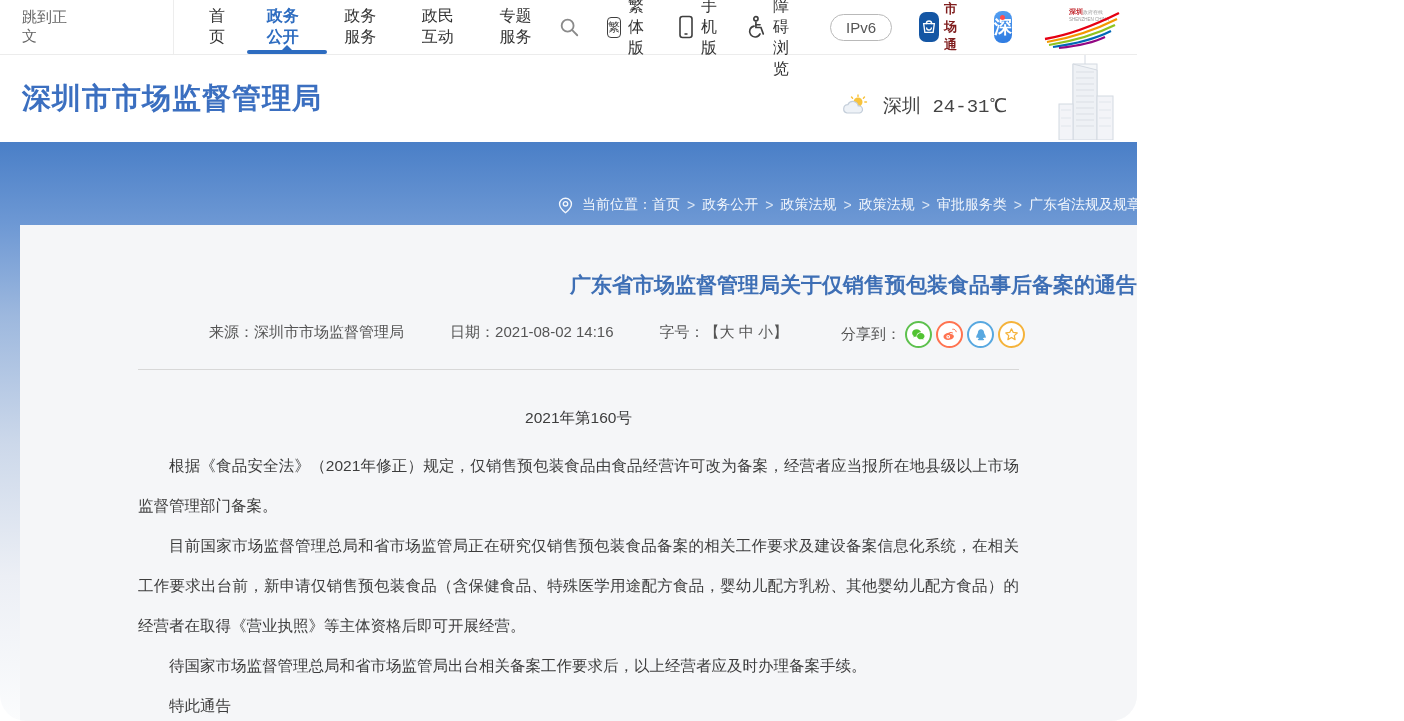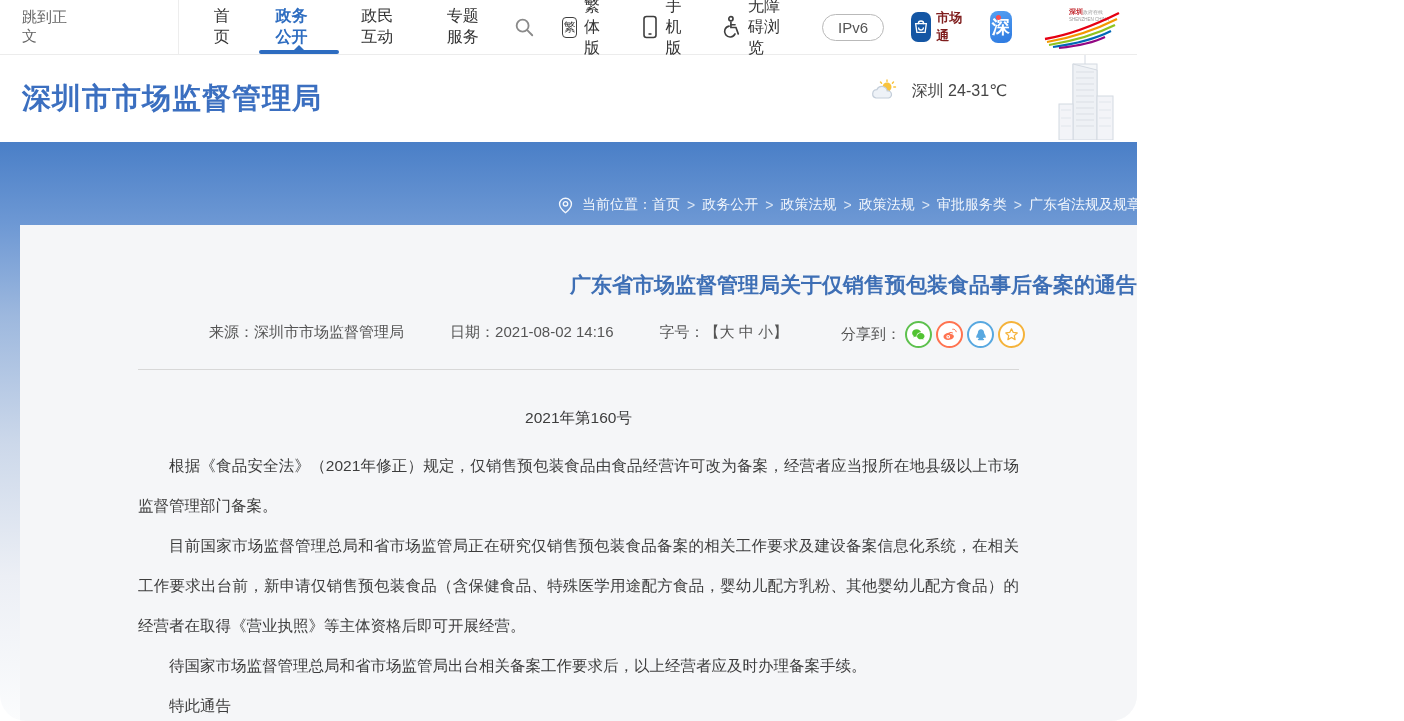--- a/index.html
+++ b/index.html
@@ -31,22 +31,22 @@
               display:flex; align-items:center; justify-content:center; }
   .sct-label { font-size:13px; font-weight:bold; color:#7f1d1d; }
   .isz-icon { position:relative; width:32px; height:32px; border-radius:8px;
               background:linear-gradient(160deg,#55a0f2,#2c79e0); color:#fff; font-weight:bold;
               font-size:18px; display:flex; align-items:center; justify-content:center; cursor:pointer; }
   .isz-dot { position:absolute; top:4px; left:6px; width:5px; height:5px; border-radius:50%; background:#ff4d4d; }
 
   
   .siteheader { position:relative; z-index:4; height:87px; background:#fff; display:flex; align-items:center; padding:0 0 0 22px; }
   .site-title { font-size:29px; font-weight:bold; color:#3b6fc0; letter-spacing:1px; }
-  .weather { position:absolute; right:130px; top:24px; display:flex; align-items:center; gap:12px;
-             font-size:16px; color:#444; }
+  .weather { position:absolute; right:130px; top:38px; display:flex; align-items:center; gap:12px;
+             font-size:19px; color:#444;font-family:Liberation Mono, monospace; }
   .building { position:absolute; right:6px; bottom:-2px; opacity:.85; }
 
   
   .bgwash { position:absolute; left:0; top:142px; width:1404px; height:579px; z-index:0;
             background:linear-gradient(180deg,#4a7fc7 0%, #6d98d4 14%, #9db8de 30%, #ccd8ea 52%, #eceff5 75%, #fbfcfd 100%); }
   .breadcrumb { position:absolute; z-index:2; top:196px; right:-4px; display:flex; align-items:center;
                 white-space:nowrap; font-size:14px; color:#f2f6fc; }
   .breadcrumb .pin { margin-right:8px; display:flex; }
   .crumb { color:#f2f6fc; cursor:pointer; }
   .crumb-sep { margin:0 7px; color:#dbe6f5; }
@@ -85,20 +85,23 @@
     <div class="vsep"></div>
 
     <div class="nav">
       <div class="nav-item">
         <span>首页</span>
       </div>
       <div class="nav-item active">
         <span>政务公开</span>
         <span class="nav-underline"></span>
         <span class="nav-caret"></span>
+      </div>
+      <div class="nav-item">
+        <span>政务服务</span>
       </div>
       <div class="nav-item">
         <span>政民互动</span>
       </div>
       <div class="nav-item">
         <span>专题服务</span>
       </div>
     </div>
 
     <div class="tools">

